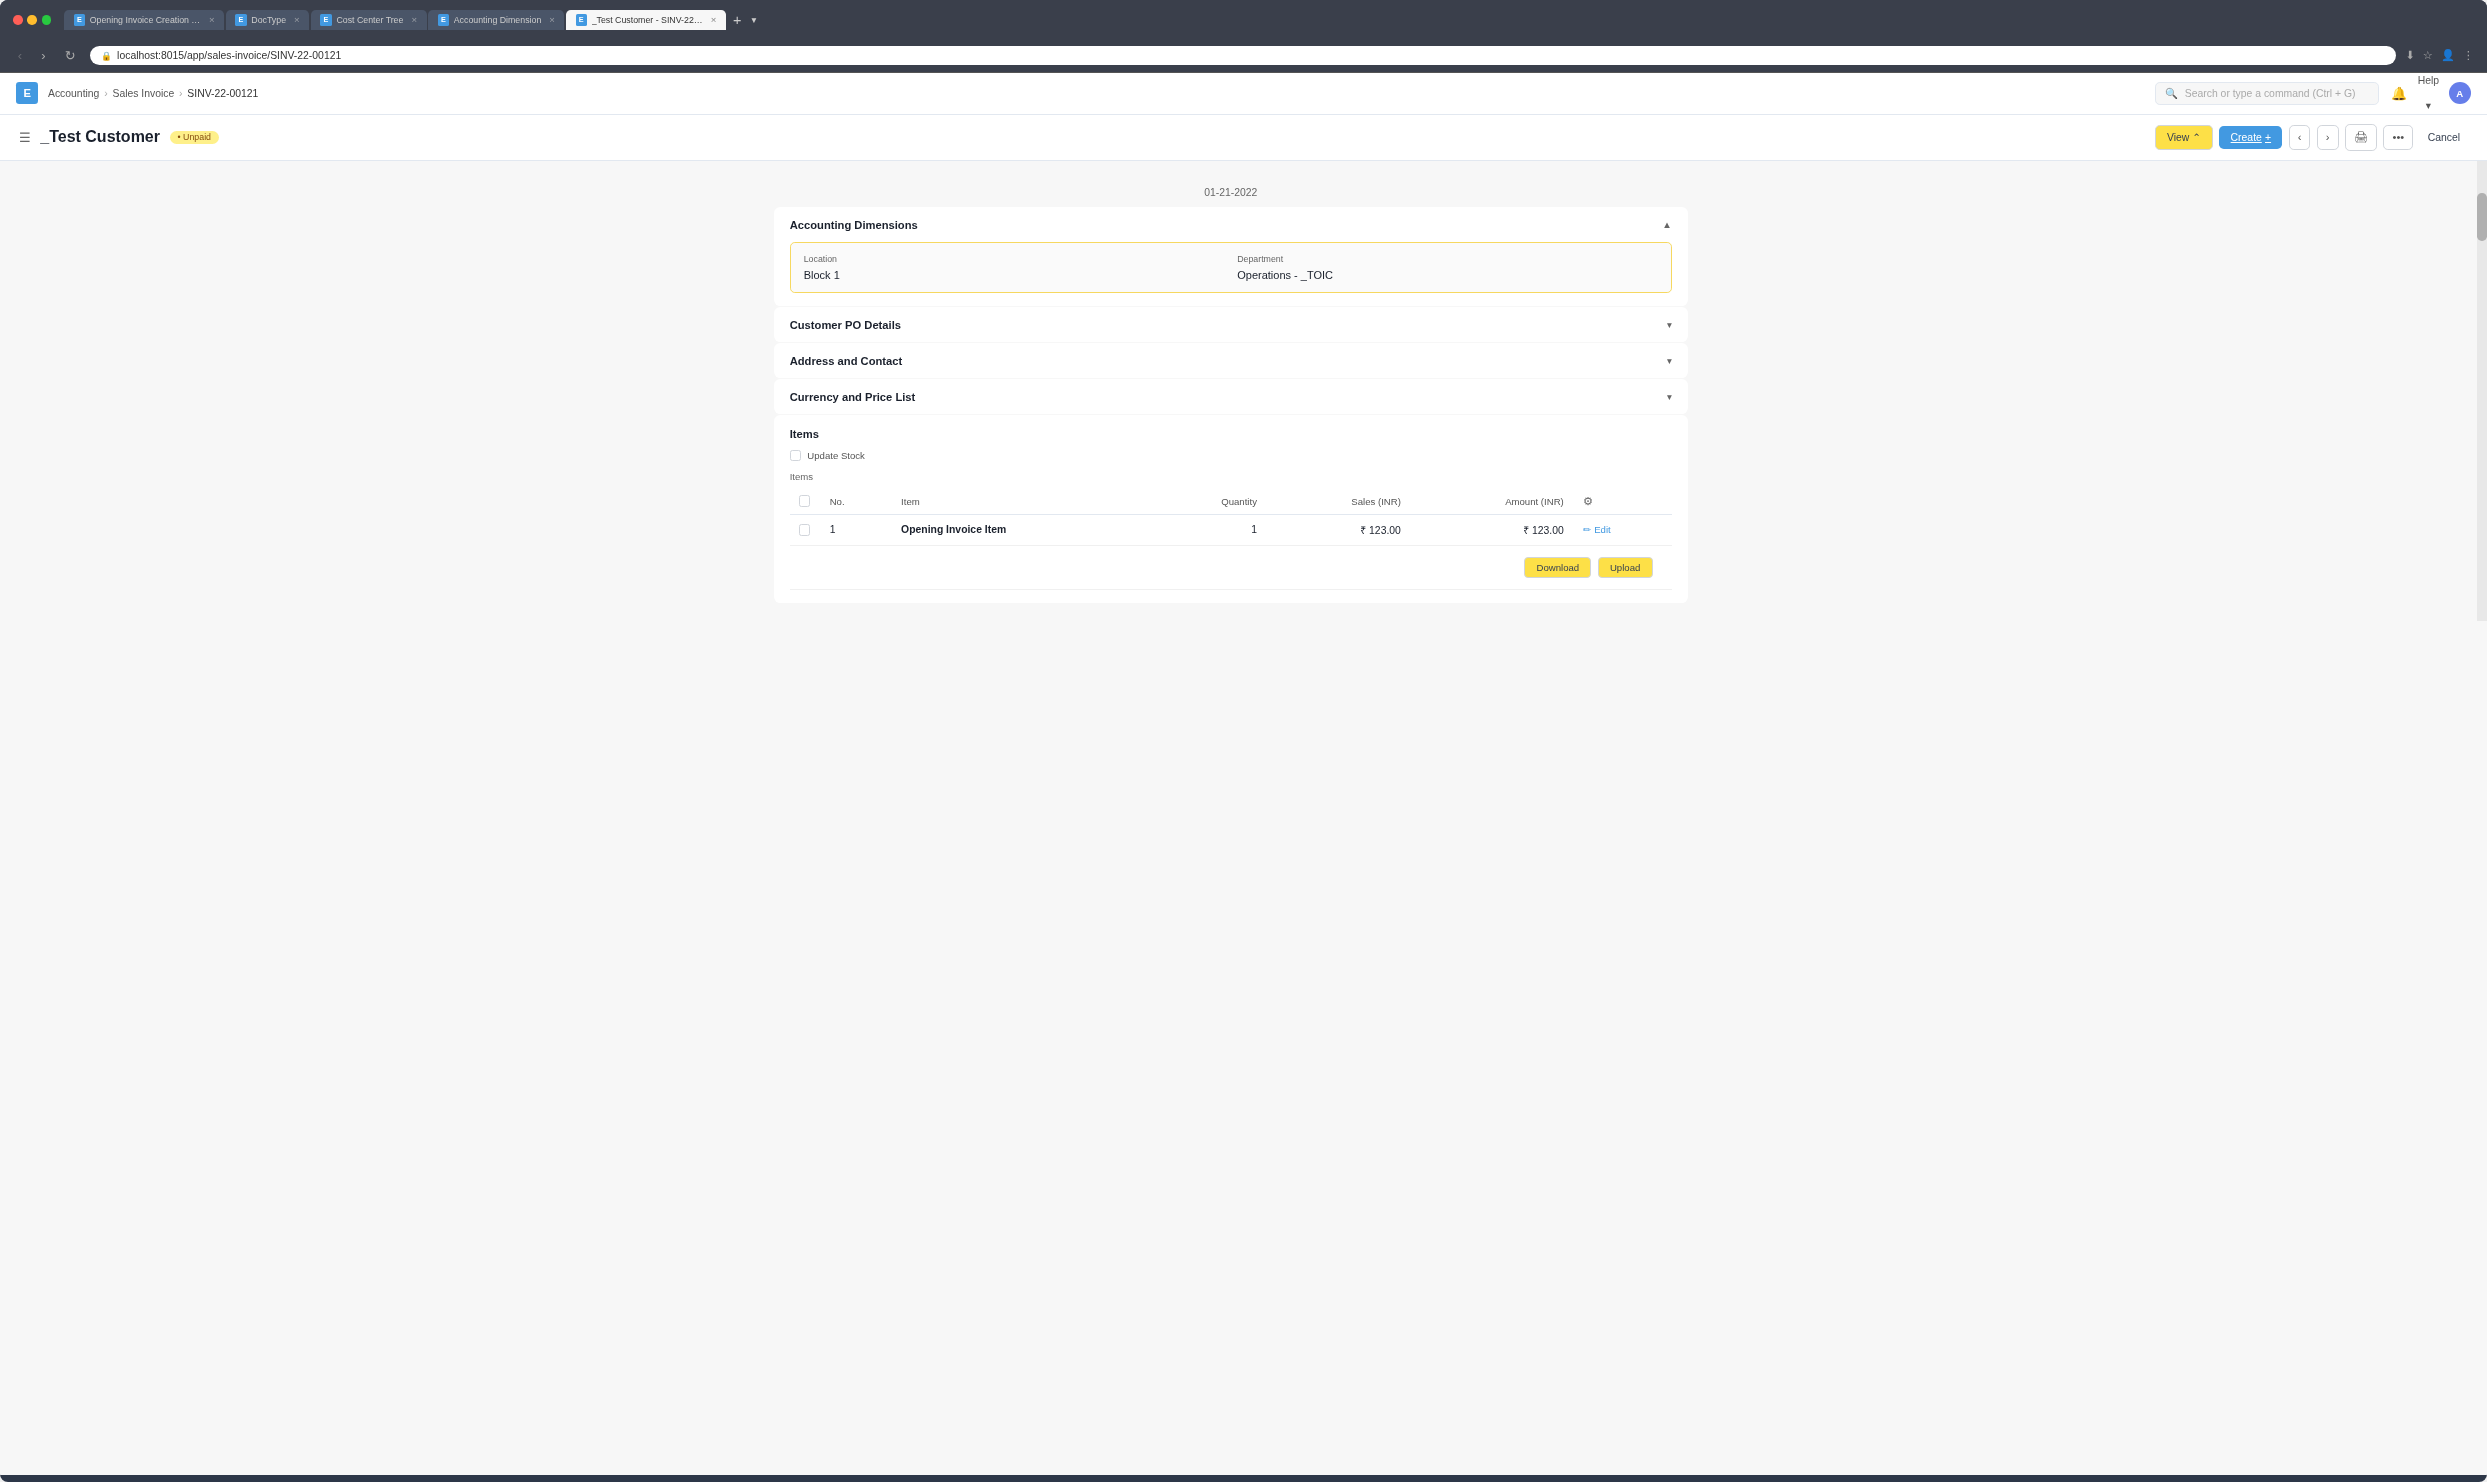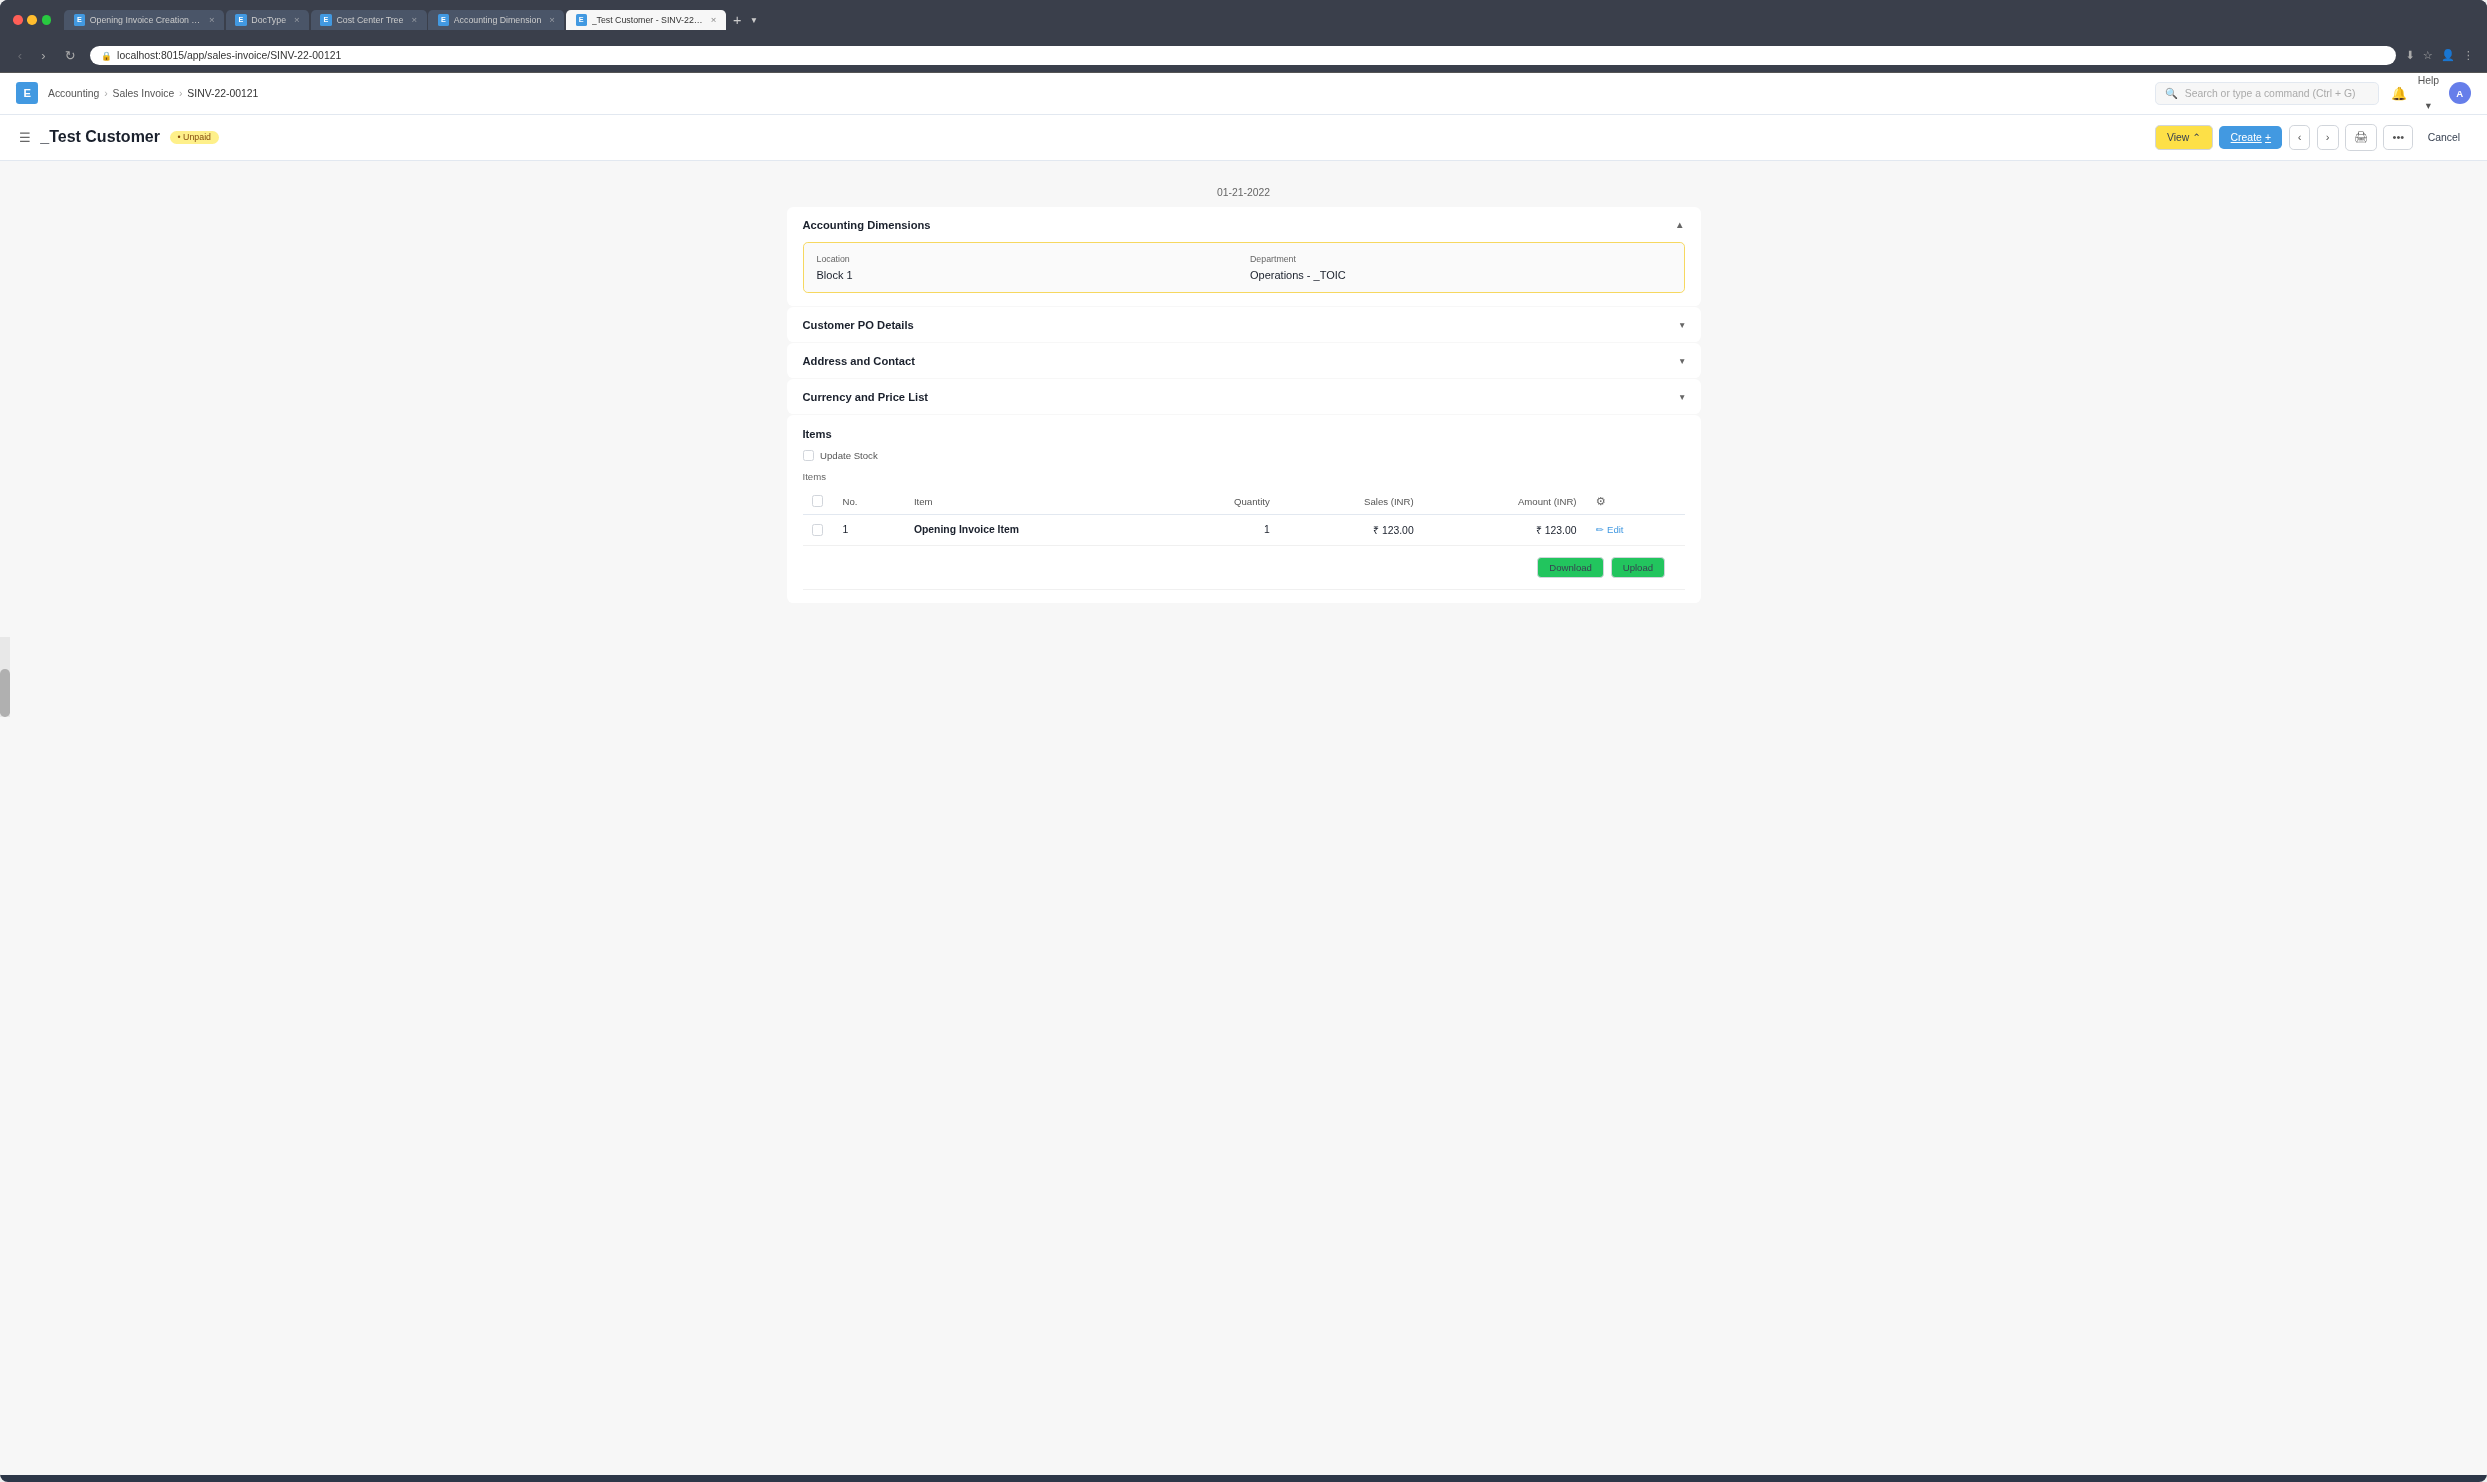--- a/index.html
+++ b/index.html
@@ -88,24 +88,24 @@
     .items-table { width: 100%; border-collapse: collapse; }
     .items-table th { text-align: left; padding: 6.4px 9.6px; font-size: 9.6px; color: #555; font-weight: 500; border-bottom: 0.8px solid #e2e8f0; }
     .items-table th.right { text-align: right; }
     .items-table td { padding: 8px 9.6px; font-size: 10.4px; color: #1a202c; border-bottom: 0.8px solid #f0f0f0; }
     .items-table td.right { text-align: right; }
     .th-checkbox { width: 24px; }
     .gear-icon { color: #666; font-size: 11.2px; cursor: pointer; }
 
     
     .row-actions { display: flex; justify-content: flex-end; gap: 6.4px; padding: 3.2px 9.6px; }
-    .action-btn { padding: 4px 11.2px; border-radius: 4px; font-size: 9.6px; cursor: pointer; border: 0.8px solid #d1d5db; background: #22c55e; color: #374151; }
+    .action-btn { padding: 4px 11.2px; border-radius: 4px; font-size: 9.6px; cursor: pointer; border: 0.8px solid #d1d5db; background: #fde047; color: #374151; }
     .edit-link { color: #4299e1; font-size: 9.6px; cursor: pointer; display: flex; align-items: center; gap: 3.2px; }
 
-    .content-wrapper { display: flex; gap: 16px; flex-direction: column; }
+    .content-wrapper { display: flex; gap: 16px; }
     .main-scroll { flex: 1; overflow: hidden; }
     .side-scrollbar { width: 9.6px; background: #e8e8e8; }
     .side-scrollbar-thumb { width: 9.6px; height: 48px; background: #b0b0b0; border-radius: 4.8px; margin-top: 32px; }
   </style>
 </head>
 <body>
 
 <div class="browser-frame">
 
   <div class="title-bar">

